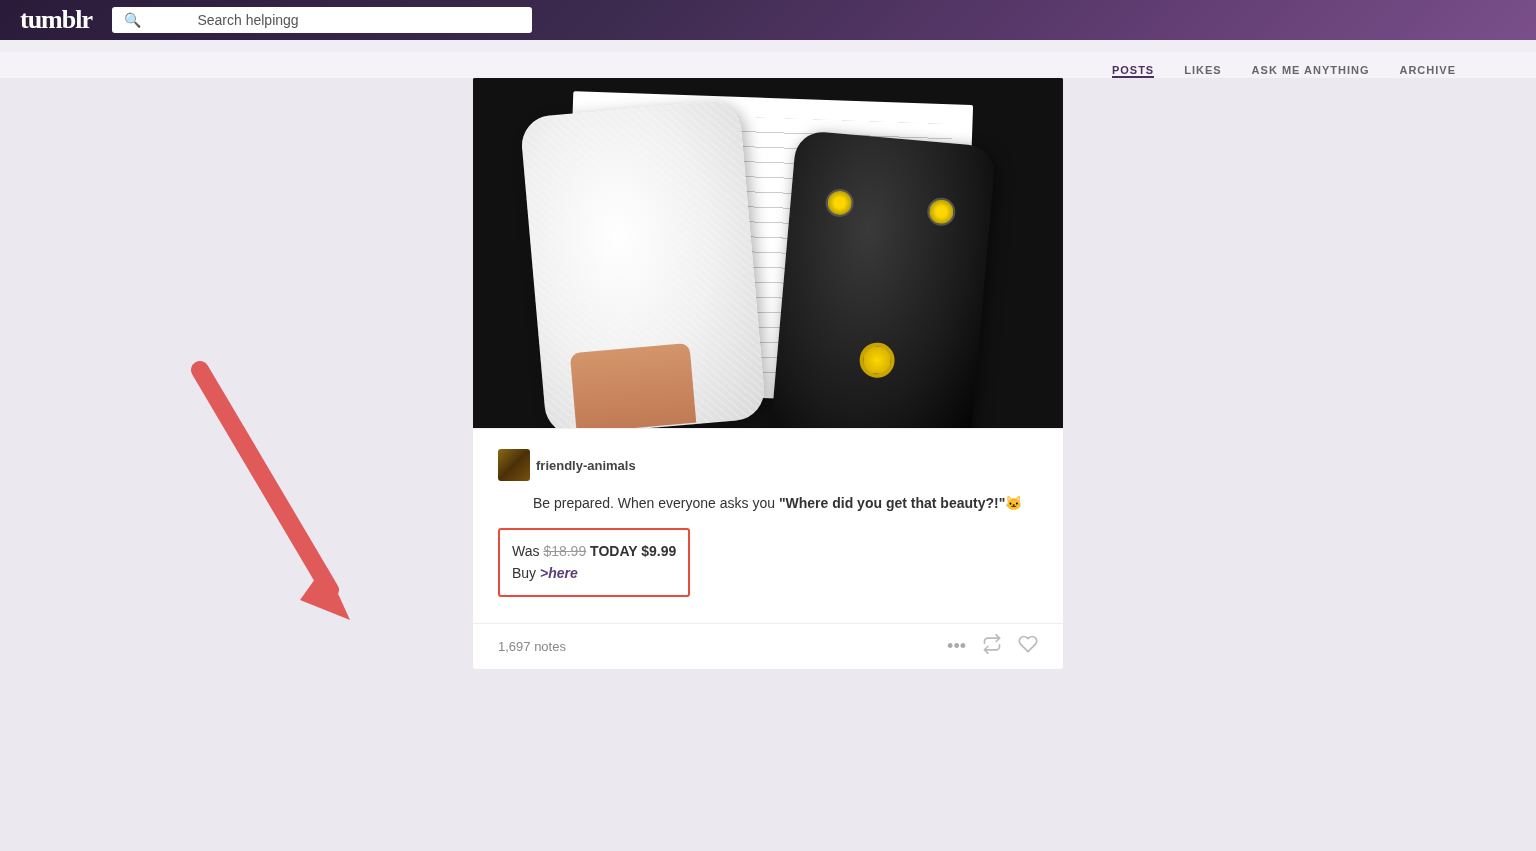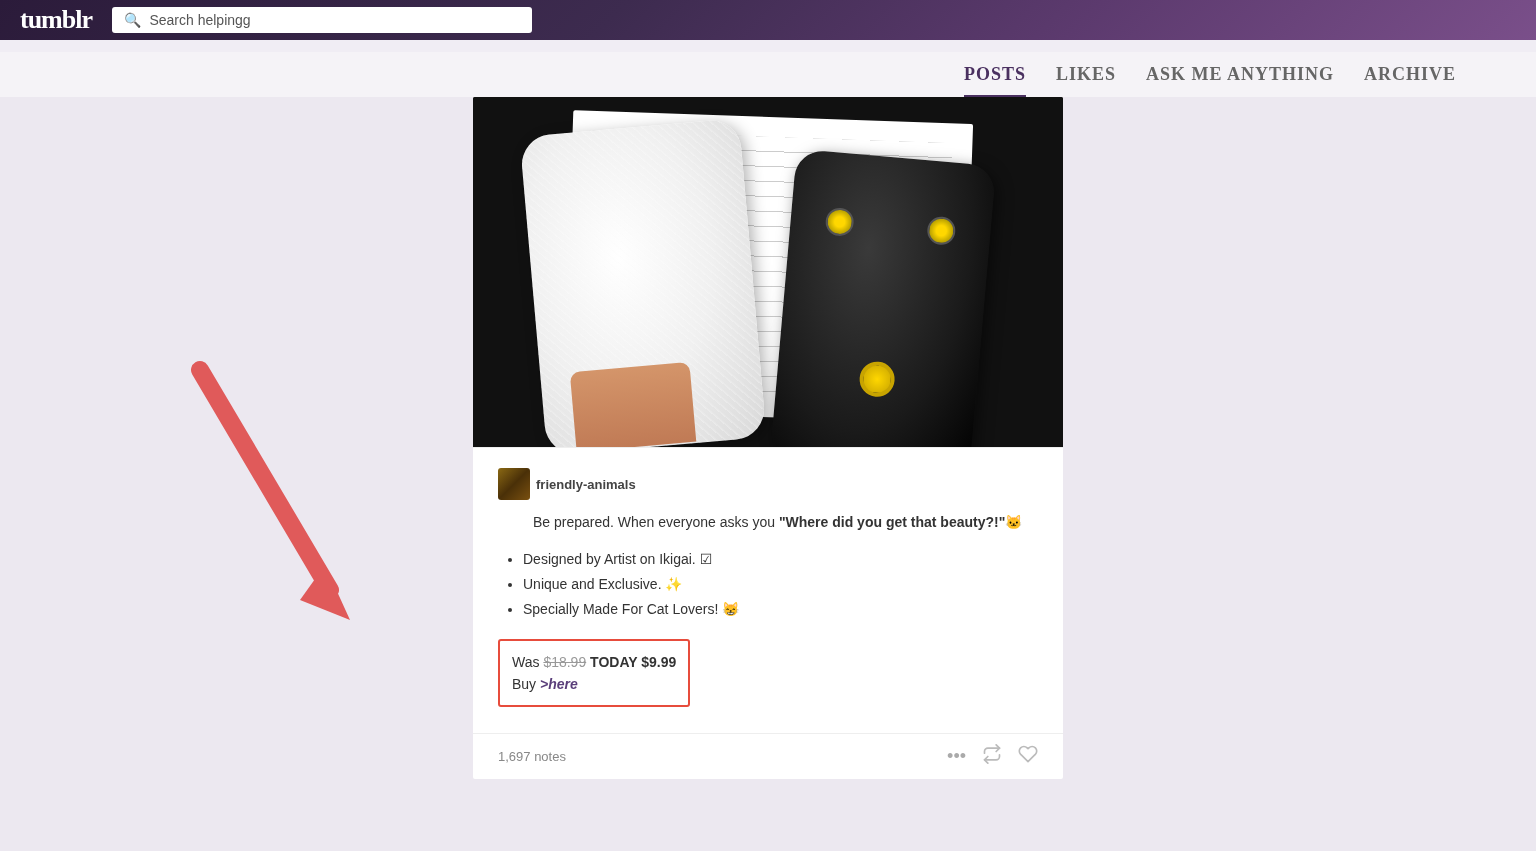--- a/index.html
+++ b/index.html
@@ -47,30 +47,29 @@
     
     .blog-nav {
       display: flex;
       justify-content: flex-end;
       padding: 12px 80px 0 0;
       gap: 30px;
       background: #f5f3f7;
       padding-bottom: 0;
     }
     .blog-nav-item {
-      font-size: 18px;
+      font-size: 11px;
       font-weight: 700;
       letter-spacing: 1px;
       color: #666;
       text-transform: uppercase;
-      padding-bottom: 10px;
+      padding-bottom: 0;
       cursor: pointer;
       border-bottom: 2px solid transparent;
       text-decoration: none;
-      font-family: Liberation Serif, serif;
     }
     .blog-nav-item.active {
       color: #4a3060;
       border-bottom: 2px solid #4a3060;
     }
 
     
     .main-content {
       background: #ece8f0;
       min-height: calc(851px - 48px);
@@ -343,21 +342,21 @@
   </style>
 </head>
 <body>
 
 <div class="page-wrapper">
 
   <nav class="navbar">
     <span class="navbar-logo">tumblr</span>
     <div class="navbar-search">
       <span style="color:#999; font-size:14px;">🔍</span>
-      <input type="text" value="Search helpingg" style="border: none; outline: none; font-size: 14px; color: rgb(85, 85, 85); width: 100%;" placeholder="Search helpingg">
+      <input type="text" value="Search helpingg" style="border: none; outline: none; font-size: 14px; color: rgb(85, 85, 85); width: 100%; margin-left: 48px;" placeholder="Search helpingg">
     </div>
   </nav>
 
   <div class="blog-nav-container">
     <div class="blog-nav">
       <a class="blog-nav-item active">POSTS</a>
       <a class="blog-nav-item">LIKES</a>
       <a class="blog-nav-item">ASK ME ANYTHING</a>
       <a class="blog-nav-item">ARCHIVE</a>
     </div>
@@ -392,25 +391,20 @@
           </div>
           <span class="reblog-username">friendly-animals</span>
         </div>
 
         
         <p class="post-text">
           <span>Be prepared. When everyone asks you </span><strong>"Where did you get that beauty?!"</strong><span>🐱</span>
         </p>
 
         
-        <ul class="post-list">
-          <li>Designed by Artist on Ikigai. ☑</li>
-          <li>Unique and Exclusive. ✨</li>
-          <li>Specially Made For Cat Lovers! 😸</li>
-        </ul>
 
         
         <div class="promo-box">
           <div class="promo-text">
             <span>Was </span><span class="old-price">$18.99</span><strong> TODAY </strong><strong class="new-price">$9.99</strong>
           </div>
           <div class="promo-text">
             <span>Buy </span><a href="#">&gt;here</a>
           </div>
         </div>

